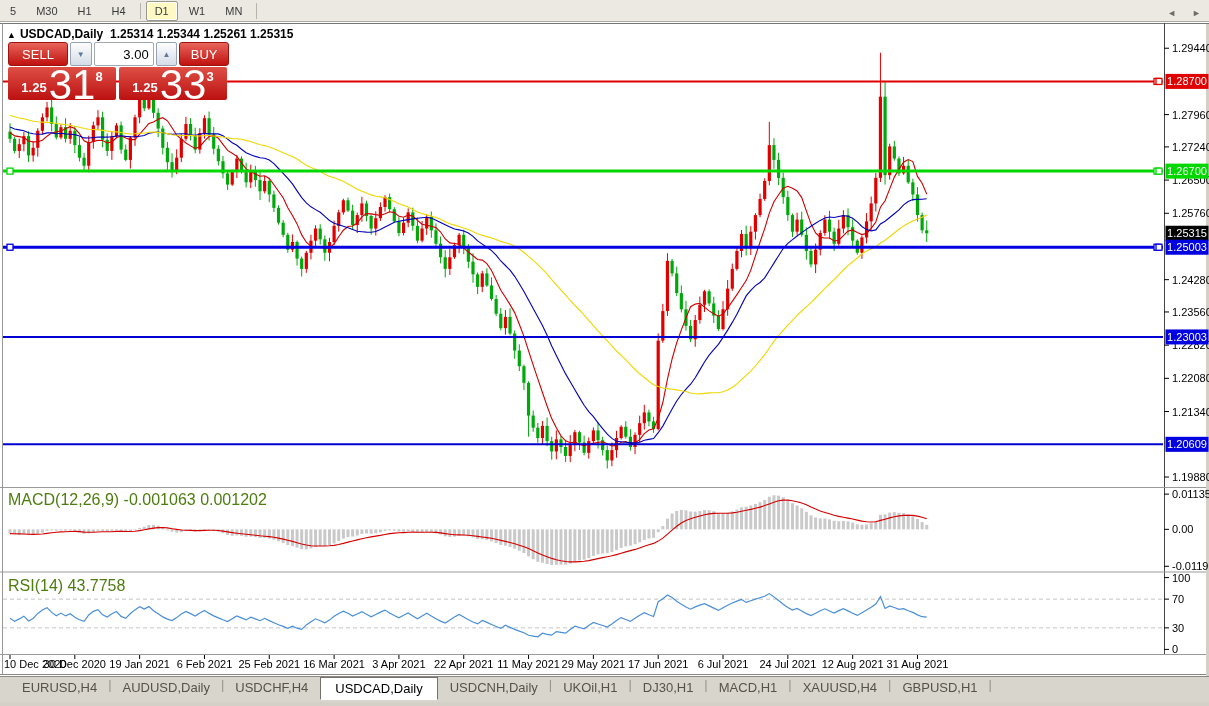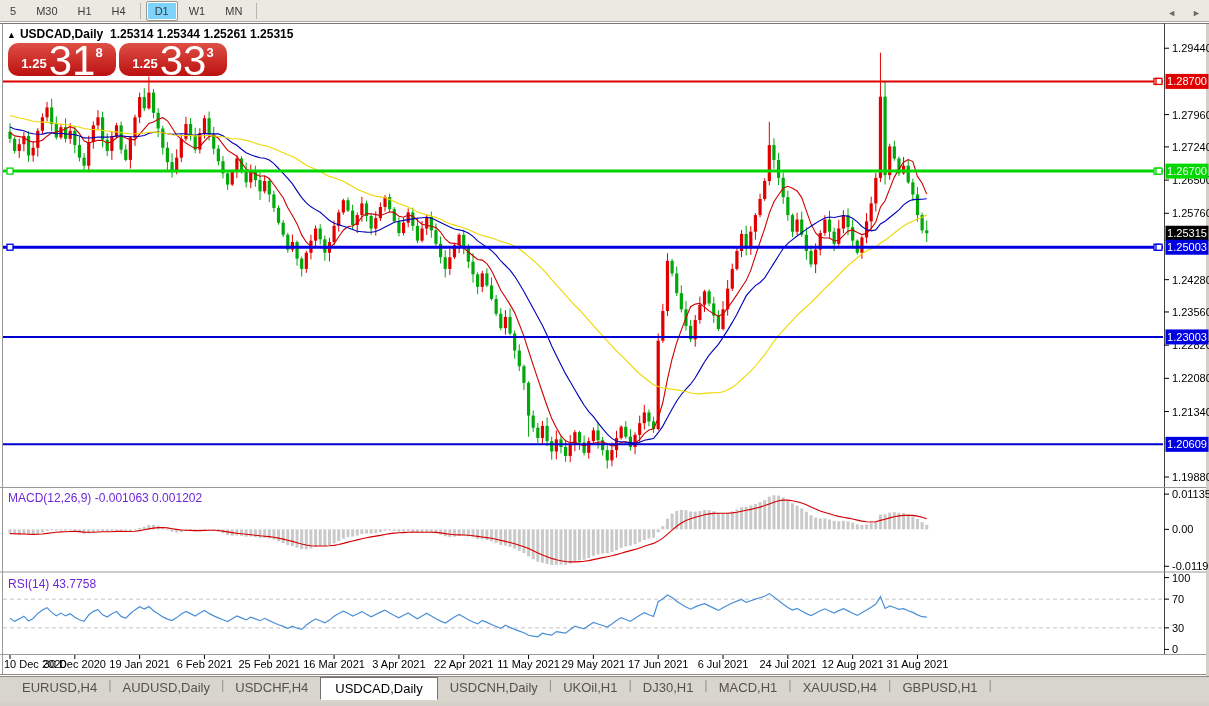--- a/index.html
+++ b/index.html
@@ -2,45 +2,45 @@
 <html><head>
 <meta charset="utf-8">
 <style>
   html,body{margin:0;padding:0;background:#c0c0c0;}
   #app{position:relative;width:1209px;height:706px;background:#FFFFFF;overflow:hidden;
        font-family:"Liberation Sans",sans-serif;-webkit-font-smoothing:antialiased;}
   
   .toolbar{position:absolute;left:0;top:0;width:1209px;height:22px;background:#ECE9E2;
            border-bottom:1px solid #ADAAA2;display:flex;align-items:center;z-index:6;box-sizing:border-box;}
   .tf-btn{font-size:11px;color:#3a3a3a;padding:3px 8px;margin:0 1px;border:1px solid transparent;border-radius:2px;}
-  .tf-btn.active{background:#7dd3fc;border:1px solid #9a978f;box-shadow:inset 0 0 0 1px #fff;}
+  .tf-btn.active{background:#fef9c3;border:1px solid #9a978f;box-shadow:inset 0 0 0 1px #fff;}
   .tf-sep{width:1px;height:16px;background:#b7b4ac;margin:0 4px;}
   
   .chart-header{position:absolute;left:7px;top:27px;font-size:12px;color:#000;z-index:4;white-space:nowrap;font-weight:bold;}
   .chart-header .tri{font-size:9px;margin-right:4px;}
   
   .trade-panel{position:absolute;left:8px;top:42px;width:221px;z-index:6;}
   .tp-row1{display:flex;height:24px;}
   .tp-btn{color:#fff;font-size:13px;border:1px solid #9E1410;border-radius:3px;
           background:linear-gradient(#E8645A,#C01210);display:flex;align-items:center;justify-content:center;}
   .tp-sell{width:62px;}
   .tp-buy{width:51px;margin-left:2px;}
   .sp-btn{width:21px;margin-left:2px;background:linear-gradient(#FDFDFD,#D6DDE7);border:1px solid #96A4B6;
           border-radius:2px;color:#5B7A9E;font-size:8px;display:flex;align-items:center;justify-content:center;}
   .vol-input{width:54px;margin-left:2px;border:1px solid #A0A8B0;border-radius:2px;text-align:right;
              font-size:13px;padding:0 4px 0 0;font-family:"Liberation Sans",sans-serif;}
   .tp-row2{display:flex;margin-top:1px;}
-  .quote{width:108px;height:33px;border-radius:10px;background:linear-gradient(#DE4F46,#BC1110);
+  .quote{width:108px;height:33px;border-radius:2px;background:linear-gradient(#DE4F46,#BC1110);
          color:#fff;display:flex;align-items:flex-end;justify-content:center;padding-bottom:1px;box-sizing:border-box;}
   .quote + .quote{margin-left:3px;}
   .q-small{font-size:13px;font-weight:bold;margin:0 2px 4px 0;}
   .q-big{font-size:42px;line-height:29px;}
   .q-sup{font-size:13px;font-weight:bold;margin-bottom:15px;}
   
-  .ind-label{position:absolute;font-size:12px;color:#6d28d9;z-index:4;white-space:nowrap;}
+  .ind-label{position:absolute;font-size:16px;color:#4d7c0f;z-index:4;white-space:nowrap;}
   #macd-label{left:8px;top:491px;}
   #rsi-label{left:8px;top:577px;}
   
   .tabbar{position:absolute;left:0;top:676px;width:1209px;height:26px;background:#D8D5CC;
           border-top:1px solid #8C8984;display:flex;align-items:flex-start;padding-left:12px;
           box-sizing:border-box;font-size:13px;color:#56524B;z-index:6;}
   .tab{padding:3px 10px;white-space:nowrap;}
   .tab.active{background:#fff;border:1px solid #74716B;border-bottom:1px solid #fff;color:#000;padding:3px 14px;}
   .tab-sep{color:#97948D;padding:0 1px;}
   .tab-scroll{position:absolute;right:8px;top:8px;display:flex;gap:16px;color:#6e6b66;font-size:9px;}
@@ -810,20 +810,27 @@
         <line x1="917.48" y1="655" x2="917.48" y2="659" stroke="#000"></line>
         <text x="917.48" y="668" font-size="11" fill="#000" text-anchor="middle">31 Aug 2021</text>
       </g>
     </svg>
 
   <div class="chart-header">
     <span class="tri">▲</span><span>USDCAD,Daily</span>&nbsp;&nbsp;<span>1.25314 1.25344 1.25261 1.25315</span>
   </div>
 
   <div class="trade-panel">
+    <div class="tp-row1">
+      <div class="tp-btn tp-sell">SELL</div>
+      <div class="sp-btn">▼</div>
+      <input class="vol-input" value="3.00" style="">
+      <div class="sp-btn">▲</div>
+      <div class="tp-btn tp-buy">BUY</div>
+    </div>
     <div class="tp-row2">
       <div class="quote">
         <span class="q-small">1.25</span>
         <span class="q-big">31</span>
         <span class="q-sup">8</span>
       </div>
       <div class="quote">
         <span class="q-small">1.25</span>
         <span class="q-big">33</span>
         <span class="q-sup">3</span>

